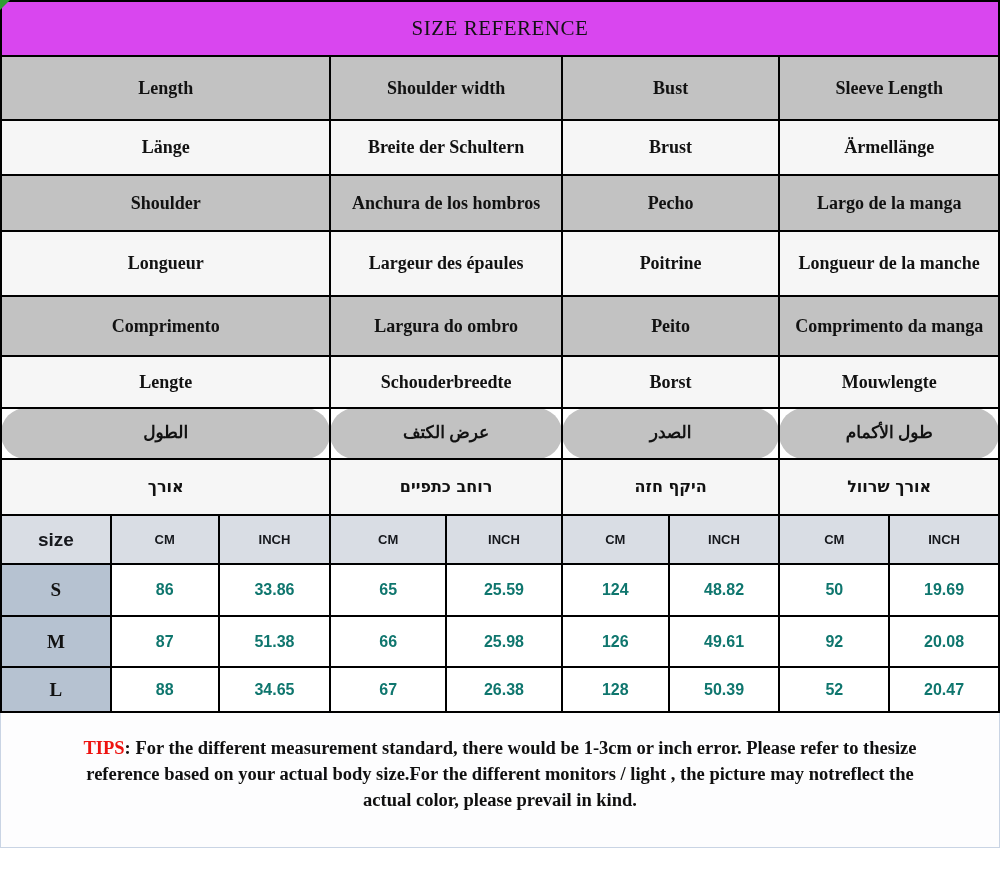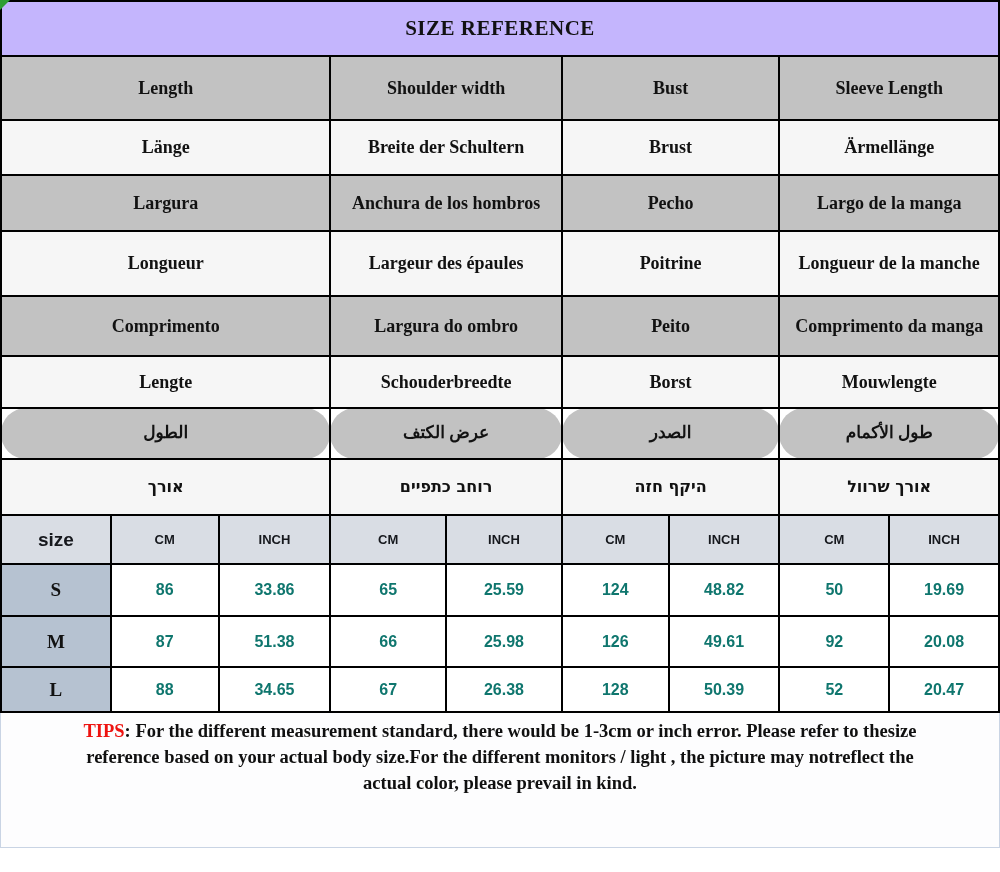--- a/index.html
+++ b/index.html
@@ -28,23 +28,23 @@
   }
   table.size-ref td, table.size-ref th {
     border: 2px solid #000000;
     text-align: center;
     vertical-align: middle;
     padding: 0;
     overflow: hidden;
   }
   .title-row td {
     height: 53px;
-    background: #c4b5fd;
+    background: #d946ef;
     font-size: 21px;
-    font-weight: bold;
+    font-weight: normal;
     letter-spacing: 0.5px;
   }
   .lang-row td {
     font-size: 18px;
     font-weight: bold;
     padding: 2px 14px;
     line-height: 1.35;
   }
   .row-gray td { background: #c2c2c2; }
   .row-light td { background: #f6f6f6; }
@@ -81,21 +81,21 @@
   .row-s th, .row-s td { height: 50px; }
   .row-m th, .row-m td { height: 49px; }
   .row-l th, .row-l td { height: 43px; }
   .tips-box {
     box-sizing: border-box;
     width: 1000px;
     height: 135px;
     background: #fdfdfe;
     border: 1px solid #c9d4e4;
     border-top: none;
-    padding-top: 5px;
+    padding-top: 22px;
     text-align: center;
     font-weight: bold;
     font-size: 18.5px;
     line-height: 26px;
     color: #101010;
   }
   .tips-label { color: #ee1310; }
 </style>
 </head>
 <body>
@@ -129,21 +129,21 @@
     </tr>
 
     <tr class="lang-row row-light r-de">
       <td colspan="3">Länge</td>
       <td colspan="2">Breite der Schultern</td>
       <td colspan="2">Brust</td>
       <td colspan="2">Ärmellänge</td>
     </tr>
 
     <tr class="lang-row row-gray r-es">
-      <td colspan="3">Largura</td>
+      <td colspan="3">Shoulder</td>
       <td colspan="2">Anchura de los hombros</td>
       <td colspan="2">Pecho</td>
       <td colspan="2">Largo de la manga</td>
     </tr>
 
     <tr class="lang-row row-light r-fr">
       <td colspan="3">Longueur</td>
       <td colspan="2">Largeur des épaules</td>
       <td colspan="2">Poitrine</td>
       <td colspan="2">Longueur de la manche</td>

